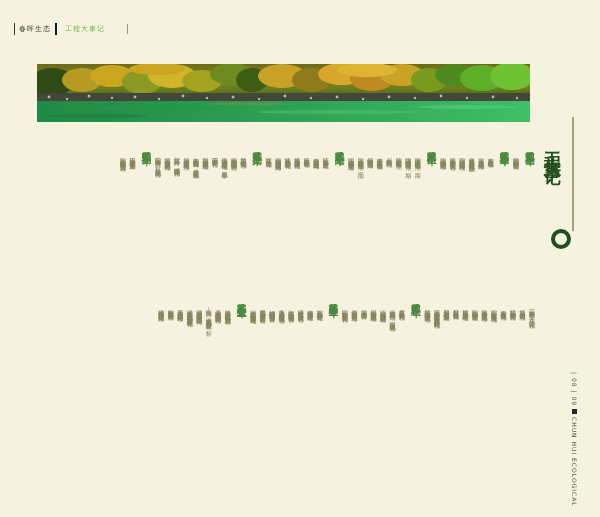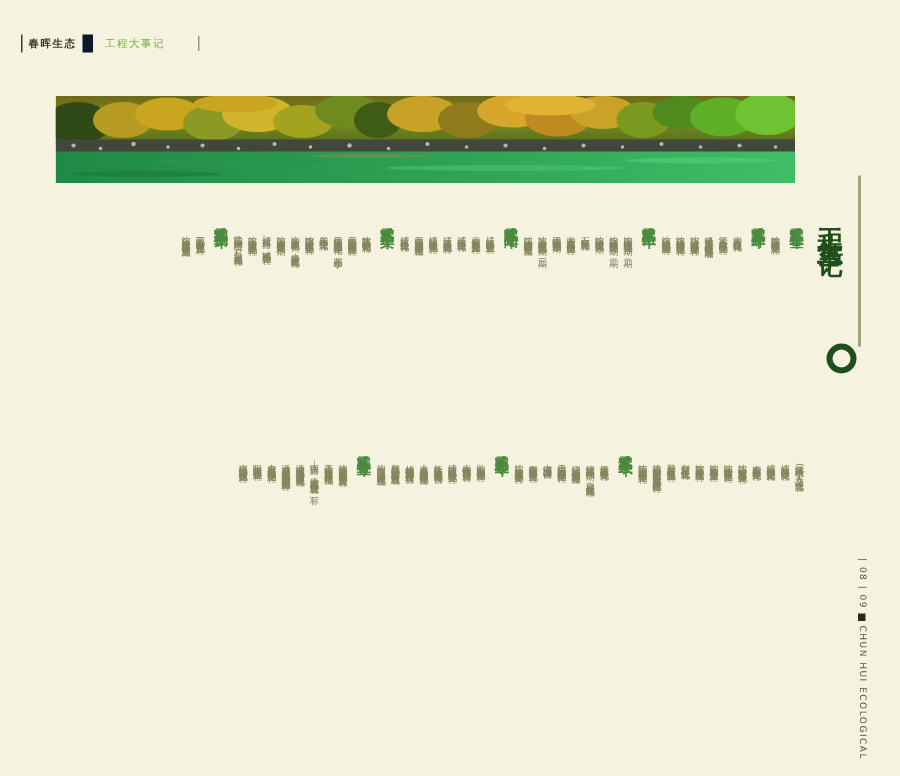--- a/index.html
+++ b/index.html
@@ -7,22 +7,22 @@
     width:600px;height:517px;position:relative;overflow:hidden;
     background:#f5f2df;
     font-family:"DejaVu Sans","Liberation Sans",sans-serif;
   }
   
   .breadcrumb{
     position:absolute;left:14px;top:23px;height:12px;
     display:flex;align-items:center;font-size:7px;line-height:12px;
   }
   .crumb-brand{
-    color:#3c3c28;font-weight:bold;
-    border-left:1px solid #3c3c28;border-right:7px solid #0f172a;
+    color:#3c3c28;font-weight:normal;
+    border-left:1px solid #3c3c28;border-right:2px solid #0f172a;
     padding:0 4px;letter-spacing:1px;
   }
   .crumb-section{color:#76b043;margin-left:8px;letter-spacing:1px;}
   .crumb-endbar{
     width:1px;height:10px;background:#9a9a78;margin-left:22px;
   }
   
   .photo{
     position:absolute;left:37px;top:64px;width:493px;height:58px;
     overflow:hidden;

